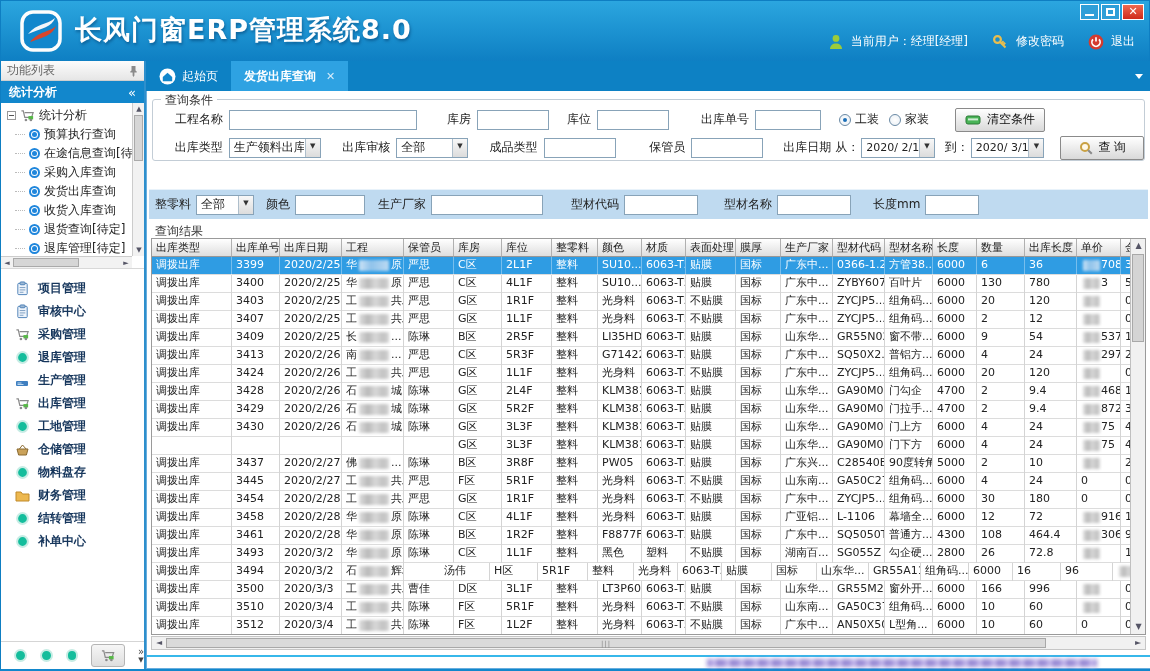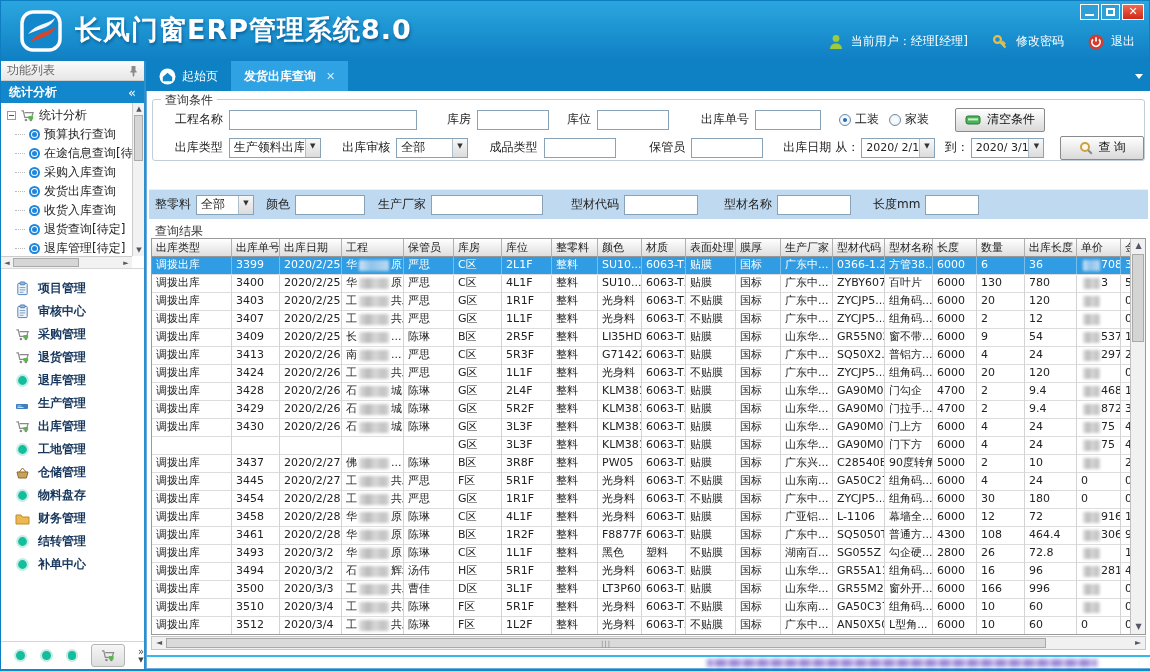--- a/index.html
+++ b/index.html
@@ -255,31 +255,20 @@
               <path d="M1.5 3h2l1.6 7h7.2L14 5H5" fill="none" stroke="#8a8a8a" stroke-width="1.3"></path>
               <rect x="9" y="8.6" width="5" height="3.6" fill="#57b947"></rect>
               <circle cx="6.3" cy="12.8" r="1.4" fill="#8a8a8a"></circle>
               <circle cx="11.6" cy="12.8" r="1.4" fill="#8a8a8a"></circle>
             </svg>
           </span>
           <span class="mlabel">采购管理</span>
         </div>
         <div class="module">
           <span class="micon">
-            <svg width="15" height="15" viewBox="0 0 16 16">
-              <path d="M1.5 3h2l1.6 7h7.2L14 5H5" fill="none" stroke="#8a8a8a" stroke-width="1.3"></path>
-              <rect x="9" y="8.6" width="5" height="3.6" fill="#57b947"></rect>
-              <circle cx="6.3" cy="12.8" r="1.4" fill="#8a8a8a"></circle>
-              <circle cx="11.6" cy="12.8" r="1.4" fill="#8a8a8a"></circle>
-            </svg>
-          </span>
-          <span class="mlabel">退货管理</span>
-        </div>
-        <div class="module">
-          <span class="micon">
             <svg width="15" height="15">
               <circle cx="7.5" cy="7.5" r="5.4" fill="#14bd9c" stroke="#c6ece4" stroke-width="2"></circle>
             </svg>
           </span>
           <span class="mlabel">退库管理</span>
         </div>
         <div class="module">
           <span class="micon">
             <svg width="15" height="15">
               <rect x="1" y="8" width="12" height="5" rx="1" fill="#3f7fc0"></rect>
@@ -869,21 +858,21 @@
                 <div class="gc" style="width: 48px;">26</div>
                 <div class="gc" style="width: 52px;">72.8</div>
                 <div class="gc" style="width: 44px;"><span class="blur sm"></span></div>
                 <div class="gc" style="width: 24px;">182</div>
               </div>
               <div class="gr">
                 <div class="gc" style="width: 80px;">调拨出库</div>
                 <div class="gc" style="width: 48px;">3494</div>
                 <div class="gc" style="width: 62px;">2020/3/2</div>
                 <div class="gc" style="width: 62px;"><span>石</span><span class="blur"></span><span>辉城</span></div>
-                <div class="gc" style="width: 50px;">汤伟</div>
+                <div class="gc" style="width: 50px; margin-left: 36px;">汤伟</div>
                 <div class="gc" style="width: 48px;">H区</div>
                 <div class="gc" style="width: 50px;">5R1F</div>
                 <div class="gc" style="width: 46px;">整料</div>
                 <div class="gc" style="width: 44px;">光身料</div>
                 <div class="gc" style="width: 44px;">6063-T5</div>
                 <div class="gc" style="width: 50px;">贴膜</div>
                 <div class="gc" style="width: 45px;">国标</div>
                 <div class="gc" style="width: 52px;">山东华...</div>
                 <div class="gc" style="width: 52px;">GR55A11</div>
                 <div class="gc" style="width: 48px;">组角码...</div>

